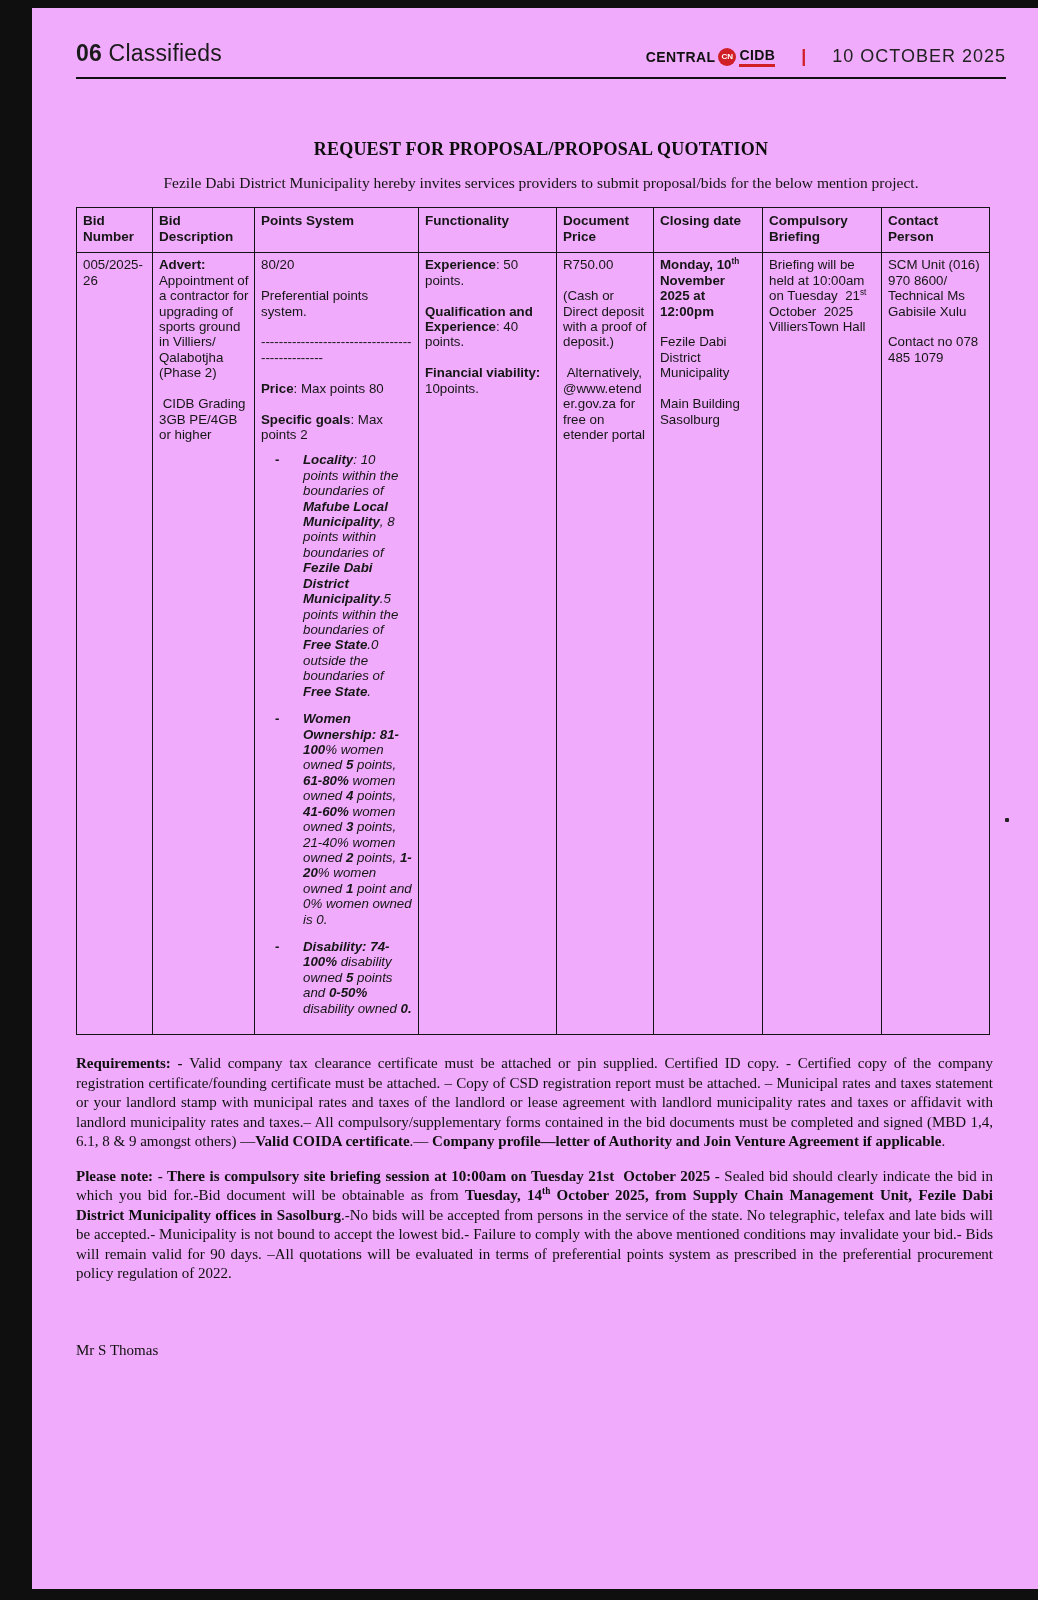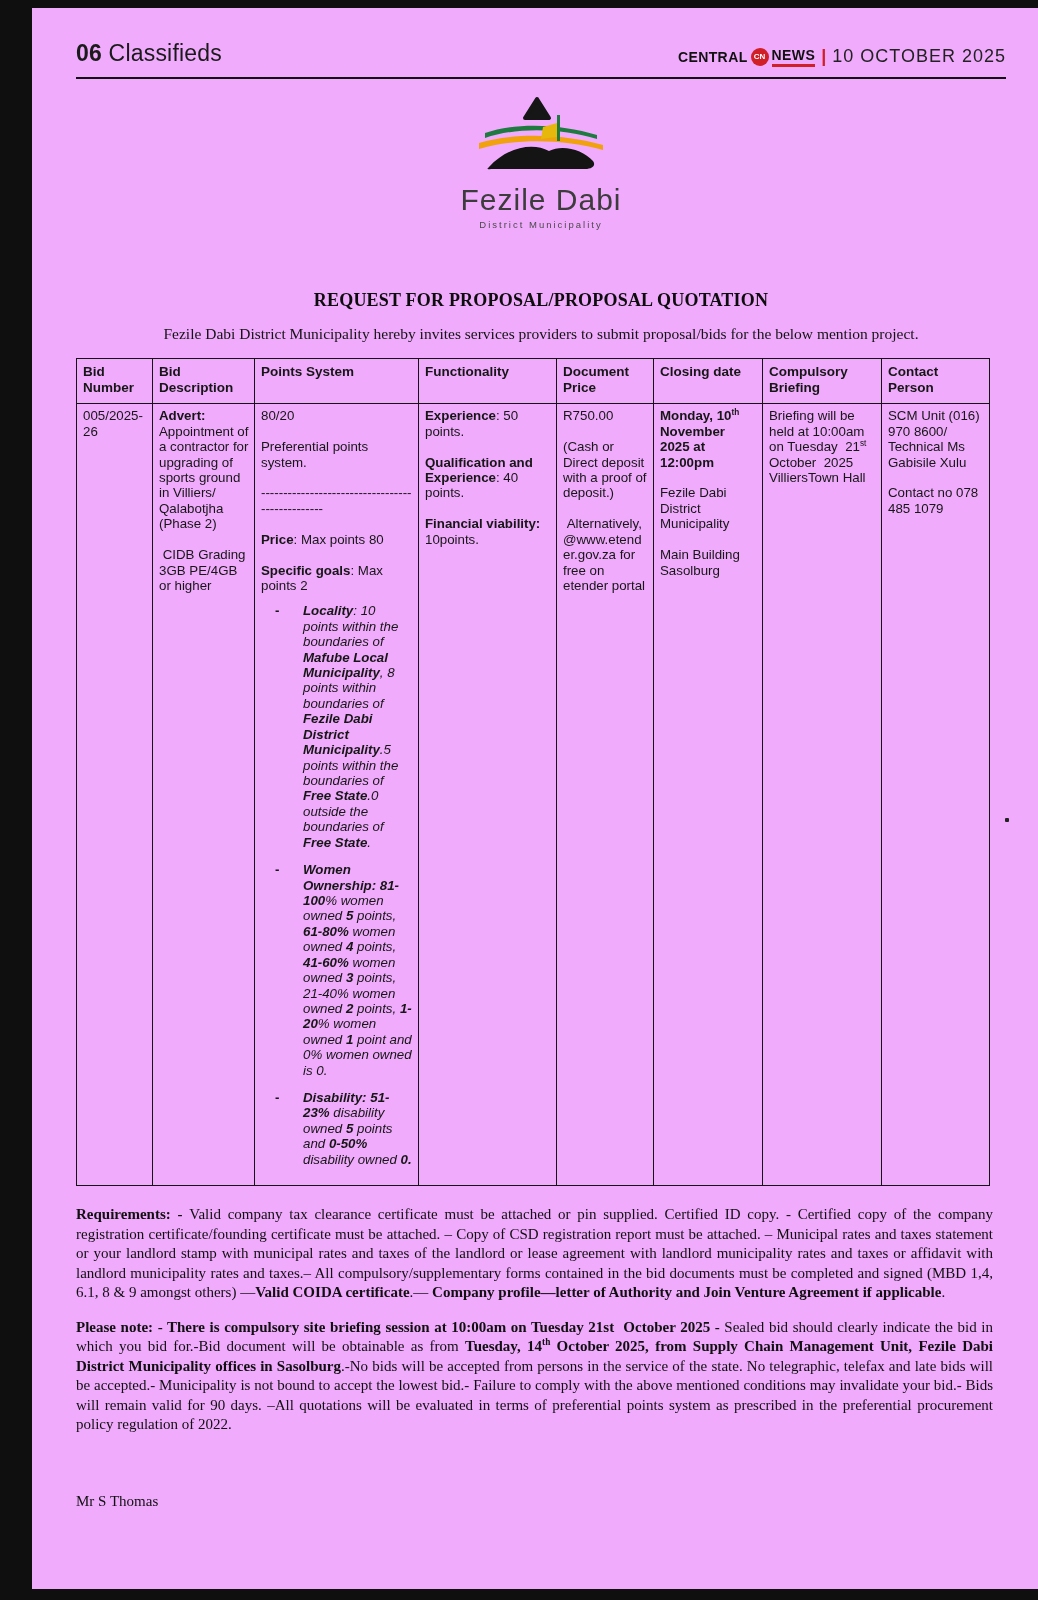--- a/index.html
+++ b/index.html
@@ -12,21 +12,21 @@
     width:100%; height:100%; background:#f0abfc; position:relative;
     padding:0 48px 0 44px; overflow:hidden;margin-left:24px;
   }
   
   .masthead {
     display:flex; justify-content:space-between; align-items:flex-end;
     padding-top:32px; padding-bottom:10px; border-bottom:2px solid #111;
   }
   .mast-left { font-size:23px; color:#1a1a1a; letter-spacing:.2px; }
   .mast-left .num { font-weight:700; }
-  .mast-right { display:flex; align-items:center; gap:6px; }
+  .mast-right { display:flex; align-items:center; gap:26px; }
   .brand { display:flex; align-items:center; gap:2px; }
   .brand .word { font-weight:700; font-size:14px; color:#111; letter-spacing:.4px; }
   .brand .news { border-bottom:3px solid #d01f27; padding-bottom:1px; }
   .cn-badge {
     width:18px; height:18px; border-radius:50%; background:#d01f27; color:#fff;
     font-size:8px; font-weight:700; display:flex; align-items:center; justify-content:center;
     margin:0 1px;
   }
   .mast-sep { color:#d01f27; font-weight:700; font-size:18px; }
   .mast-date { font-size:18px; color:#222; letter-spacing:1px; }
@@ -104,40 +104,28 @@
 
     <div class="masthead">
       <div class="mast-left">
         <span class="num">06</span>
         <span>Classifieds</span>
       </div>
       <div class="mast-right">
         <div class="brand">
           <span class="word">CENTRAL</span>
           <span class="cn-badge" style="background: rgb(208, 31, 39);">CN</span>
-          <span class="word news">NEWS</span>
+          <span class="word news">CIDB</span>
         </div>
         <span class="mast-sep">|</span>
         <span class="mast-date">10 OCTOBER 2025</span>
       </div>
     </div>
 
 
-    <div class="muni-logo">
-      <svg width="160" height="92" viewBox="0 0 160 92">
-        <path d="M76 6 L88 25 L64 25 Z" fill="#161616" stroke="#161616" stroke-width="4" stroke-linejoin="round"></path>
-        <path d="M24 40 C56 29 100 31 136 42 L136 46 C100 35 56 34 24 45 Z" fill="#1f7a40"></path>
-        <path d="M18 50 C54 39 104 41 142 52 L142 57 C104 46 54 45 18 56 Z" fill="#f0a10e"></path>
-        <rect x="96" y="22" width="3" height="26" fill="#1f7a40"></rect>
-        <path d="M82 34 L96 30 L96 44 L80 46 Z" fill="#e6b70c"></path>
-        <path d="M28 74 C46 54 72 49 88 58 C102 51 122 57 132 68 C135 72 132 76 124 76 L34 76 C26 76 25 77 28 74 Z" fill="#141414"></path>
-      </svg>
-      <div class="muni-name">Fezile Dabi</div>
-      <div class="muni-sub">District Municipality</div>
-    </div>
 
     <div class="notice-title">REQUEST FOR PROPOSAL/PROPOSAL QUOTATION</div>
     <div class="notice-intro">Fezile Dabi District Municipality hereby invites services providers to submit proposal/bids for the below mention project.</div>
 
     <table class="tender">
       <colgroup>
         <col class="col-bid">
           <col class="col-desc">
           <col class="col-points">
           <col class="col-func">
@@ -183,21 +171,21 @@
               <div class="bullet">
                 <span class="dash">-</span>
                 <div class="rich"><span class="b">Locality</span><span>: 10 points within the boundaries of </span><span class="b">Mafube Local Municipality</span><span>, 8 points within boundaries of </span><span class="b">Fezile Dabi District Municipality</span><span>.5 points within the boundaries of </span><span class="b">Free State</span><span>.0 outside the boundaries of </span><span class="b">Free State</span><span>.</span></div>
               </div>
               <div class="bullet">
                 <span class="dash">-</span>
                 <div class="rich"><span class="b">Women Ownership: 81-100</span><span>% women owned </span><span class="b">5</span><span> points, </span><span class="b">61-80%</span><span> women owned </span><span class="b">4</span><span> points, </span><span class="b">41-60%</span><span> women owned </span><span class="b">3</span><span> points, 21-40% women owned </span><span class="b">2</span><span> points, </span><span class="b">1-20</span><span>% women owned </span><span class="b">1</span><span> point and 0% women owned is 0.</span></div>
               </div>
               <div class="bullet">
                 <span class="dash">-</span>
-                <div class="rich"><span class="b">Disability: 51-23%</span><span> disability owned </span><span class="b">5</span><span> points and </span><span class="b">0-50%</span><span> disability owned </span><span class="b">0.</span></div>
+                <div class="rich"><span class="b">Disability: 74-100%</span><span> disability owned </span><span class="b">5</span><span> points and </span><span class="b">0-50%</span><span> disability owned </span><span class="b">0.</span></div>
               </div>
             </div>
           </td>
           <td>
             <div class="rich"><span class="b">Experience</span><span>: 50 points.
 
 </span><span class="b">Qualification and Experience</span><span>: 40 points.
 
 </span><span class="b">Financial viability:</span><span> 10points.</span></div>
           </td>

